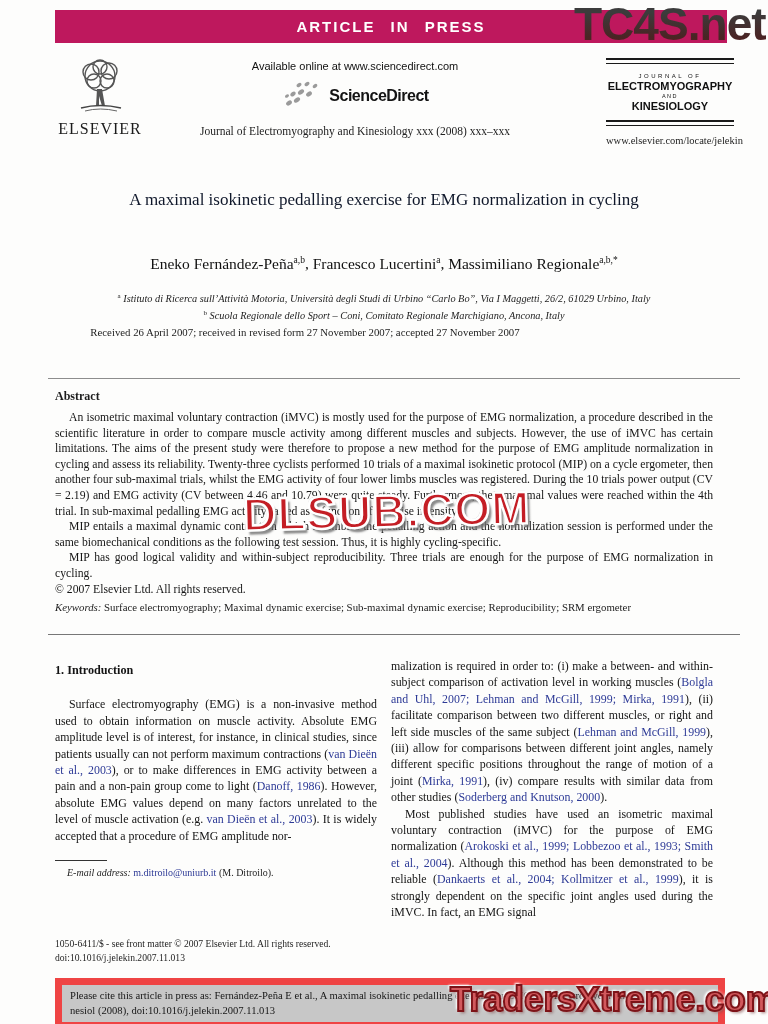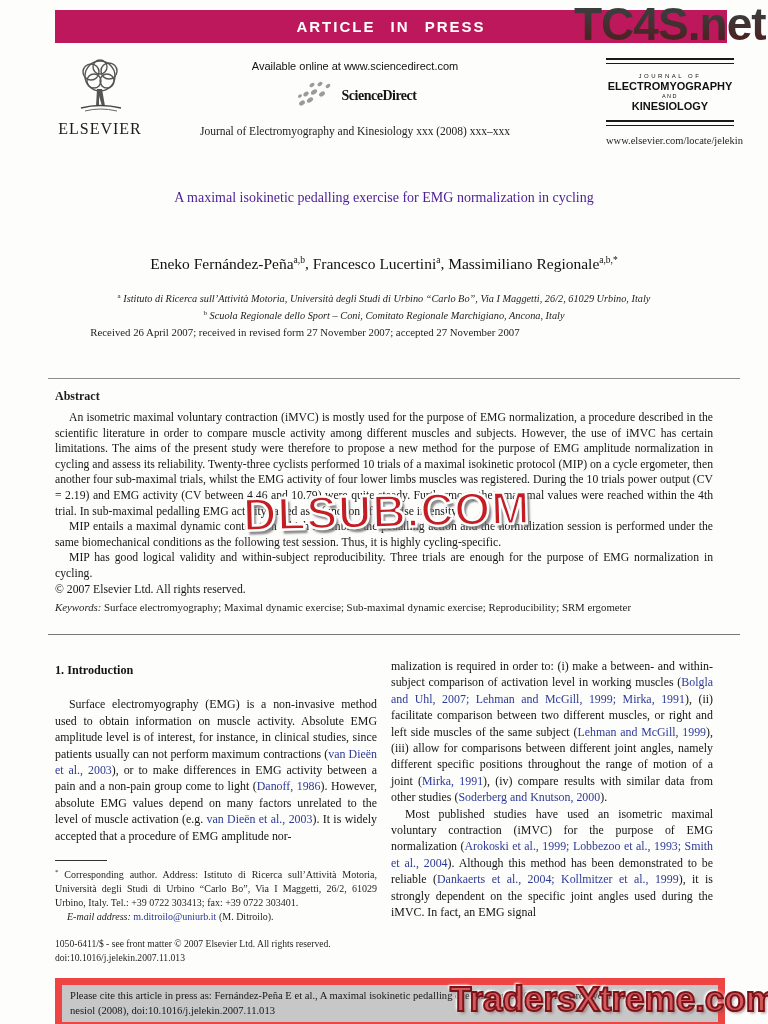--- a/index.html
+++ b/index.html
@@ -15,33 +15,33 @@
         letter-spacing:-1px;transform:scaleX(.98);transform-origin:right top;
         background:linear-gradient(#3c3c3c 30%,#4a2424 75%,#5d2020);
         -webkit-background-clip:text;background-clip:text;color:#43302e;
         -webkit-text-fill-color:transparent;text-shadow:none;}
   
   .elsevier{position:absolute;left:58px;top:56px;width:84px;text-align:center;}
   .elsevier-name{font-family:"Liberation Serif",serif;font-size:16px;letter-spacing:1px;margin-top:2px;}
   .sd-block{position:absolute;left:190px;top:60px;width:330px;text-align:center;}
   .avail{font-family:"Liberation Sans",sans-serif;font-size:11px;color:#111;}
   .sd-logo{margin-top:7px;display:flex;align-items:center;justify-content:center;gap:6px;}
-  .sd-word{font-family:Liberation Serif, serif;font-size:14px;font-weight:600;color:#141414;letter-spacing:-.5px;}
+  .sd-word{font-family:Liberation Sans, sans-serif;font-size:16px;font-weight:600;color:#141414;letter-spacing:-.5px;}
   .jline{margin-top:12px;font-size:11.5px;color:#222;}
   .jlogo{position:absolute;left:606px;top:58px;width:128px;text-align:center;}
   .dbl{height:3px;border-top:2px solid #1a1a1a;border-bottom:1px solid #1a1a1a;}
   .jlogo-inner{padding:9px 0 8px 0;font-family:"Liberation Sans",sans-serif;color:#111;}
   .jl1{font-size:6px;letter-spacing:2.5px;}
   .jl2{font-size:11px;font-weight:bold;letter-spacing:0;margin-top:1px;}
   .jl3{font-size:5.5px;letter-spacing:1.5px;margin-top:1px;}
   .jl4{font-size:11px;font-weight:bold;margin-top:1px;}
   .locate{margin-top:9px;font-size:10.5px;color:#222;}
   
   .title{position:absolute;left:0;top:188px;width:768px;text-align:center;}
-  .title-inner{display:inline-block;max-width:545px;font-size:14px;line-height:1.4;color:#4c1d95;}
+  .title-inner{display:inline-block;max-width:545px;font-size:17px;line-height:1.4;color:#0f172a;}
   .authors{position:absolute;left:0;top:255px;width:768px;text-align:center;font-size:15.5px;color:#111;}
   .authors sup{font-size:9.5px;}
   .affils{position:absolute;left:0;top:289px;width:768px;text-align:center;
           font-style:italic;font-size:10.3px;line-height:14px;color:#222;}
   .affils sup{font-size:7px;font-style:normal;}
   .received{position:absolute;left:0;top:326px;width:610px;text-align:center;font-size:10.8px;color:#1d1d1d;}
   
   .rule{position:absolute;left:48px;width:692px;border-top:1px solid #8d8d8d;height:0;}
   .rule1{top:378px;} .rule2{top:634px;border-top:1px solid #777;}
   
@@ -187,21 +187,20 @@
     <p class="ind"><span>Surface electromyography (EMG) is a non-invasive method used to obtain information on muscle activity. Absolute EMG amplitude level is of interest, for instance, in clinical studies, since patients usually can not perform maximum contractions (</span><span class="ref">van Dieën et al., 2003</span><span>), or to make differences in EMG activity between a pain and a non-pain group come to light (</span><span class="ref">Danoff, 1986</span><span>). However, absolute EMG values depend on many factors unrelated to the level of muscle activation (e.g. </span><span class="ref">van Dieën et al., 2003</span><span>). It is widely accepted that a procedure of EMG amplitude nor-</span></p>
   </div>
 
   <div class="col col-right">
     <p><span>malization is required in order to: (i) make a between- and within-subject comparison of activation level in working muscles (</span><span class="ref">Bolgla and Uhl, 2007; Lehman and McGill, 1999; Mirka, 1991</span><span>), (ii) facilitate comparison between two different muscles, or right and left side muscles of the same subject (</span><span class="ref">Lehman and McGill, 1999</span><span>), (iii) allow for comparisons between different joint angles, namely different specific positions throughout the range of motion of a joint (</span><span class="ref">Mirka, 1991</span><span>), (iv) compare results with similar data from other studies (</span><span class="ref">Soderberg and Knutson, 2000</span><span>).</span></p>
     <p class="ind"><span>Most published studies have used an isometric maximal voluntary contraction (iMVC) for the purpose of EMG normalization (</span><span class="ref">Arokoski et al., 1999; Lobbezoo et al., 1993; Smith et al., 2004</span><span>). Although this method has been demonstrated to be reliable (</span><span class="ref">Dankaerts et al., 2004; Kollmitzer et al., 1999</span><span>), it is strongly dependent on the specific joint angles used during the iMVC. In fact, an EMG signal</span></p>
   </div>
 
   <div class="fnote">
     <div class="fnote-rule"></div>
-    <div><sup>*</sup><span> Corresponding author. Address: Istituto di Ricerca sull’Attività Motoria, Università degli Studi di Urbino “Carlo Bo”, Via I Maggetti, 26/2, 61029 Urbino, Italy. Tel.: +39 0722 303413; fax: +39 0722 303401.</span></div>
     <div class="fnote-email">
       <span class="lbl">E-mail address: </span><span class="mail">m.ditroilo@uniurb.it</span><span> (M. Ditroilo).</span>
     </div>
   </div>
 
   <div class="imprint">
     <div>1050-6411/$ - see front matter © 2007 Elsevier Ltd. All rights reserved.</div>
     <div>doi:10.1016/j.jelekin.2007.11.013</div>
   </div>
 

